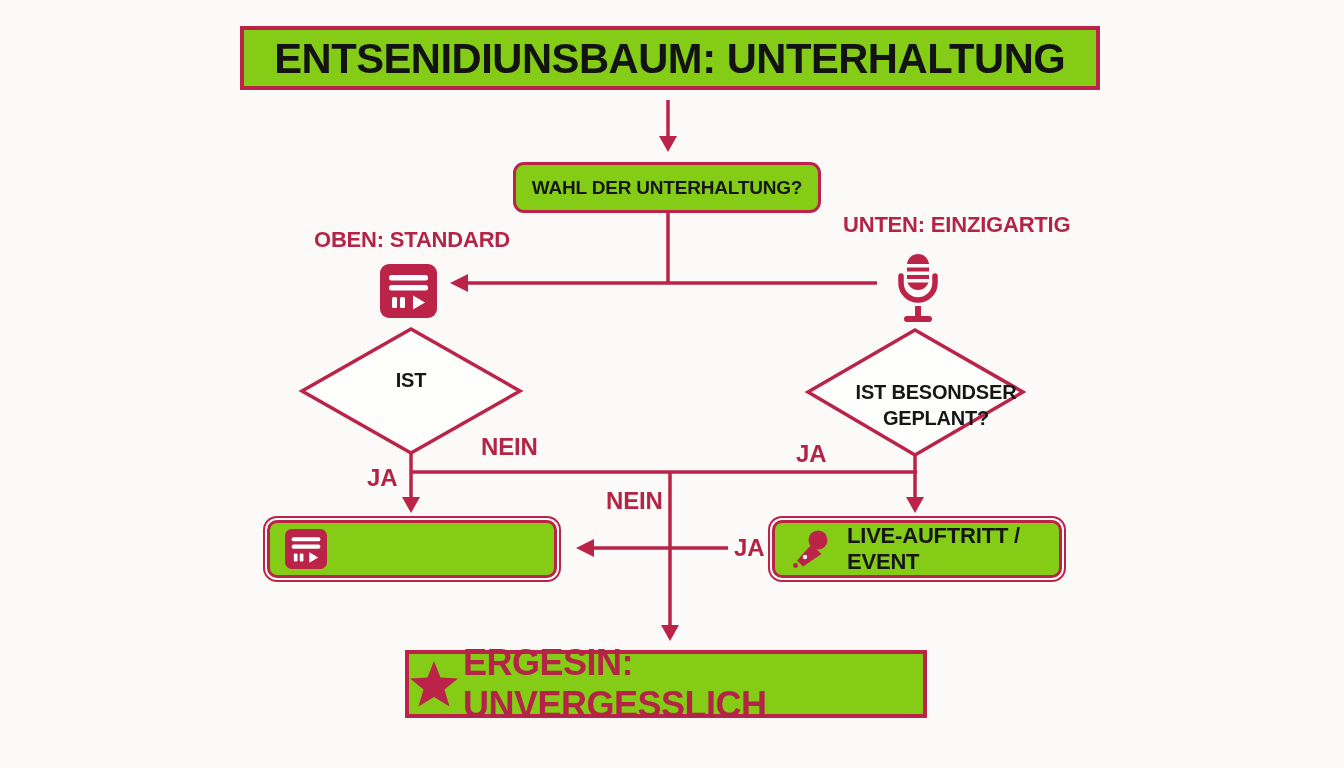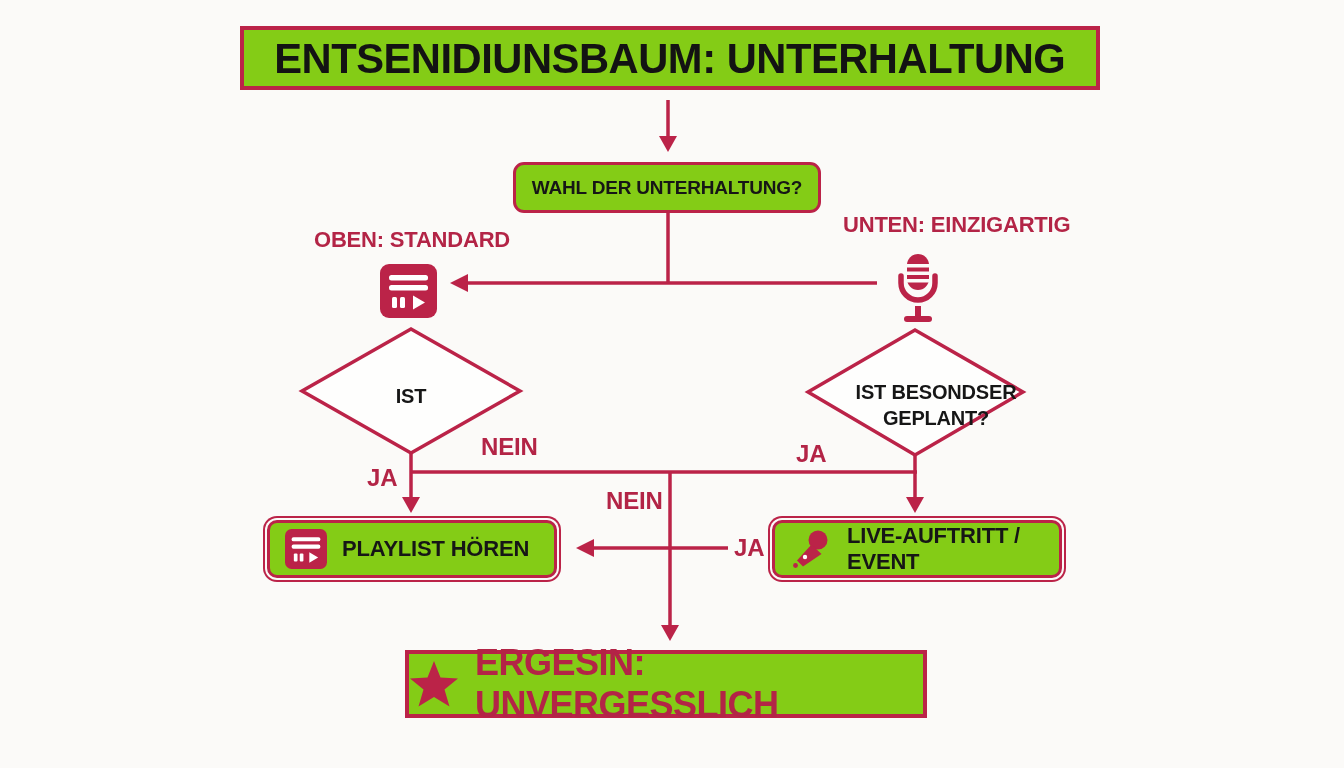--- a/index.html
+++ b/index.html
@@ -26,31 +26,31 @@
   }
   .outcome-box{
     top:520px;width:290px;height:58px;
     border-width:3px;border-radius:10px;
     box-shadow:0 0 0 2px #fbfaf8,0 0 0 4px #bb2348;
     justify-content:flex-start;gap:15px;padding-left:15px;
     font-size:22px;color:#161616;letter-spacing:-0.2px;
   }
   .result-box{
     left:405px;top:650px;width:522px;height:68px;
-    gap:16px;font-size:36px;color:#b32446;letter-spacing:-0.5px;
+    gap:4px;font-size:36px;color:#b32446;letter-spacing:-0.5px;
   }
   .red-label{
     position:absolute;color:#b32446;font-size:24px;letter-spacing:-0.2px;white-space:nowrap;
   }
   .branch-label{font-size:22px;}
   .diamond-text{
     position:absolute;color:#161616;font-size:20px;line-height:1.3;
     text-align:center;letter-spacing:-0.2px;
   }
-  .dt-left{left:311px;top:367px;width:200px;margin-top:16px;}
+  .dt-left{left:311px;top:367px;width:200px;}
   .dt-right{left:836px;top:367px;width:200px;margin-top:12px;}
   .icon{position:absolute;}
 </style>
 </head>
 <body>
 
 <div id="stage">
 
   <svg id="connectors" viewBox="0 0 1344 768" xmlns="http://www.w3.org/2000/svg">
     <g stroke="#bb2348" stroke-width="3.5" fill="none">
@@ -135,21 +135,20 @@
     <span style="display:flex;">
       <svg width="42" height="40" viewBox="0 0 57 54">
         <rect x="0" y="0" width="57" height="54" rx="9" fill="#bb2348"></rect>
         <rect x="9" y="11" width="39" height="5.5" rx="2.5" fill="#fff"></rect>
         <rect x="9" y="21" width="39" height="5.5" rx="2.5" fill="#fff"></rect>
         <rect x="12" y="33" width="5" height="11" rx="1.5" fill="#fff"></rect>
         <rect x="20" y="33" width="5" height="11" rx="1.5" fill="#fff"></rect>
         <polygon points="33,31.5 33,45.5 45,38.5" fill="#fff"></polygon>
       </svg>
     </span>
-    <span>PLAYLIST HÖREN</span>
   </div>
 
   <div class="box outcome-box" style="left:772px;">
     <span style="display:flex;">
       <svg width="42" height="42" viewBox="0 0 42 42">
         <circle cx="28" cy="12" r="9.5" fill="#bb2348"></circle>
         <polygon points="21.5,16.5 31.5,26 13,38.5 7,32.5" fill="#bb2348"></polygon>
         <circle cx="15" cy="29" r="2.2" fill="#fff"></circle>
         <circle cx="5.5" cy="37.5" r="2.4" fill="#bb2348"></circle>
       </svg>

